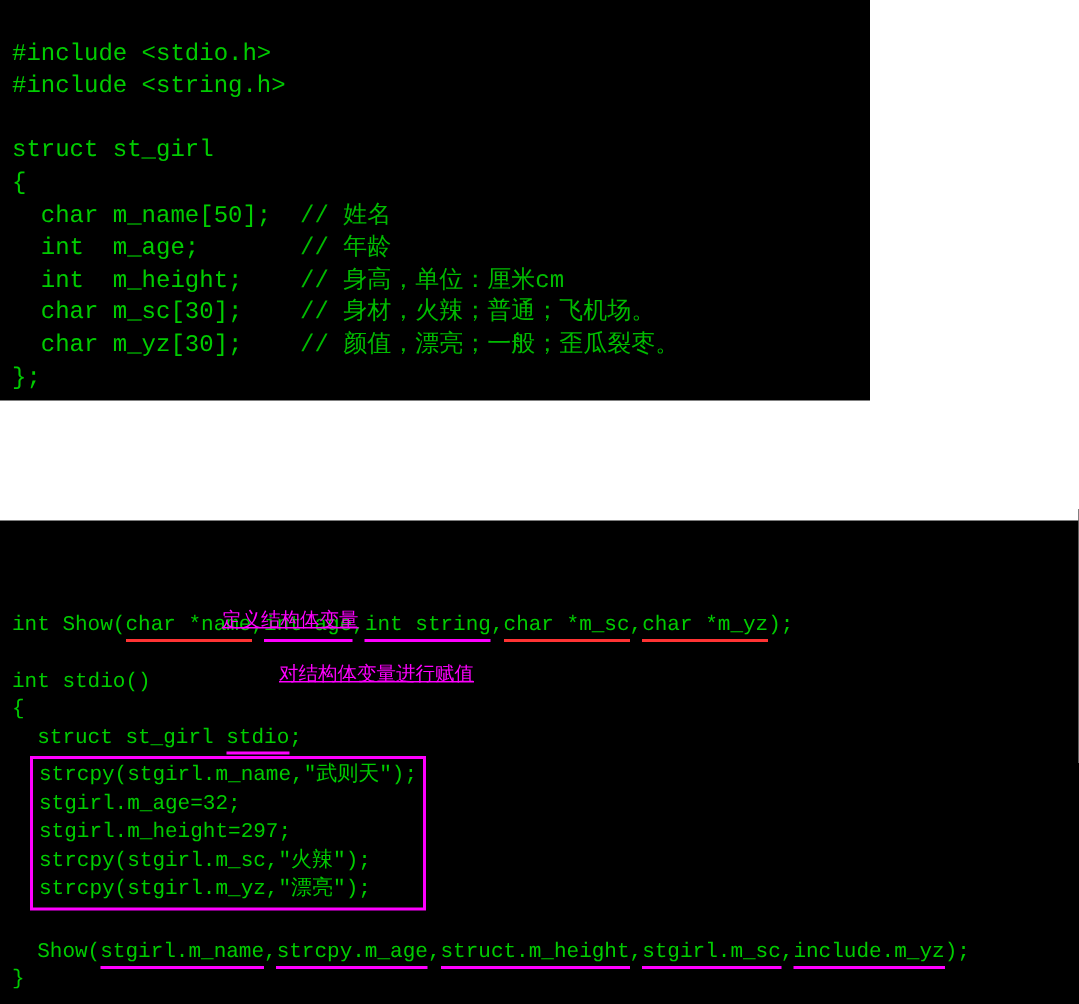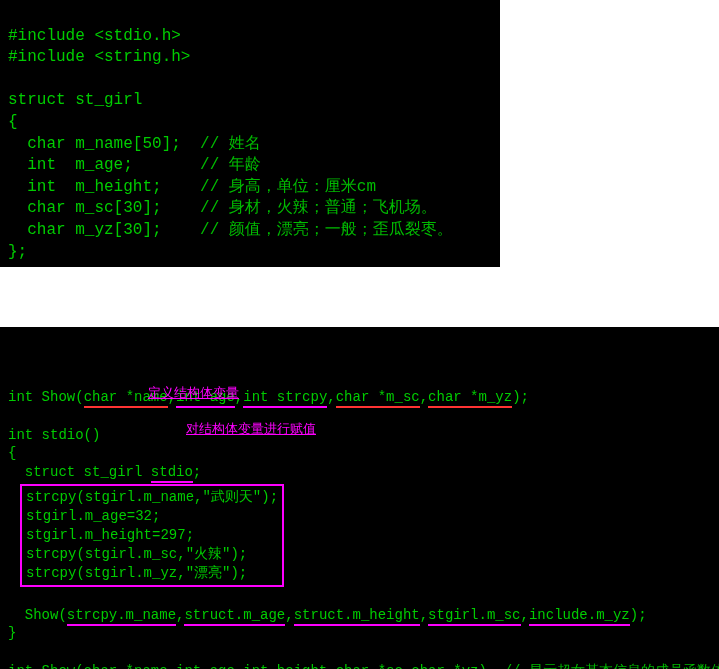--- a/index.html
+++ b/index.html
@@ -14,22 +14,22 @@
     }
     .code-block {
       background: #000000;
       color: #00cc00;
       padding: 4px 8px;
       font-size: 16px;
       line-height: 1.35;
       white-space: pre;
     }
     .code-block-1 {
-      width: 500px;
-      margin-bottom: 60px;
+      width: 580px;
+      margin-bottom: 80px;
     }
     .code-block-2 {
       width: 719px;
       font-size: 14px;
       position: relative;
     }
     .underline-red {
       border-bottom: 2px solid #ff3333;
       padding-bottom: 1px;
     }
@@ -74,32 +74,32 @@
 <span>  char m_name[50];  </span><span class="cjk-comment">// 姓名</span>
 <span>  int  m_age;       </span><span class="cjk-comment">// 年龄</span>
 <span>  int  m_height;    </span><span class="cjk-comment">// 身高，单位：厘米cm</span>
 <span>  char m_sc[30];    </span><span class="cjk-comment">// 身材，火辣；普通；飞机场。</span>
 <span>  char m_yz[30];    </span><span class="cjk-comment">// 颜值，漂亮；一般；歪瓜裂枣。</span>
 <span>};</span></div>
 
 <div class="code-block code-block-2">
 <span class="annotation anno-1">定义结构体变量</span>
 <span class="annotation anno-2">对结构体变量进行赋值</span>
-<span>int Show(</span><span class="underline-red">char *name</span><span>,</span><span class="underline-magenta">int age</span><span>,</span><span class="underline-magenta">int strcpy</span><span>,</span><span class="underline-red">char *m_sc</span><span>,</span><span class="underline-red">char *m_yz</span><span>);</span>
+<span>int Show(</span><span class="underline-red">char *name</span><span>,</span><span class="underline-magenta">int age</span><span>,</span><span class="underline-magenta">int string</span><span>,</span><span class="underline-red">char *m_sc</span><span>,</span><span class="underline-red">char *m_yz</span><span>);</span>
 <span></span>
 <span>int stdio()</span>
 <span>{</span>
 <span>  struct st_girl </span><span class="underline-magenta">stdio</span><span>;</span>
 <div class="magenta-box"><span>strcpy(stgirl.m_name,"武则天");</span>
 <span>stgirl.m_age=32;</span>
 <span>stgirl.m_height=297;</span>
 <span>strcpy(stgirl.m_sc,"火辣");</span>
 <span>strcpy(stgirl.m_yz,"漂亮");</span></div>
 
-<span>  Show(</span><span class="underline-magenta">strcpy.m_name</span><span>,</span><span class="underline-magenta">struct.m_age</span><span>,</span><span class="underline-magenta">struct.m_height</span><span>,</span><span class="underline-magenta">stgirl.m_sc</span><span>,</span><span class="underline-magenta">include.m_yz</span><span>);</span>
+<span>  Show(</span><span class="underline-magenta">stgirl.m_name</span><span>,</span><span class="underline-magenta">strcpy.m_age</span><span>,</span><span class="underline-magenta">struct.m_height</span><span>,</span><span class="underline-magenta">stgirl.m_sc</span><span>,</span><span class="underline-magenta">include.m_yz</span><span>);</span>
 <span>}</span>
 <span></span>
 <span>int Show(char *name,int age,int height,char *sc,char *yz)  </span><span class="cjk-comment">// 显示超女基本信息的成员函数体</span>
 
 
 
 
 
 
 </div>

